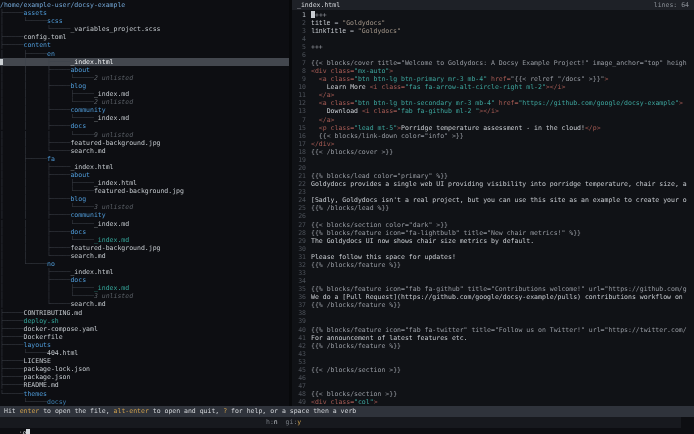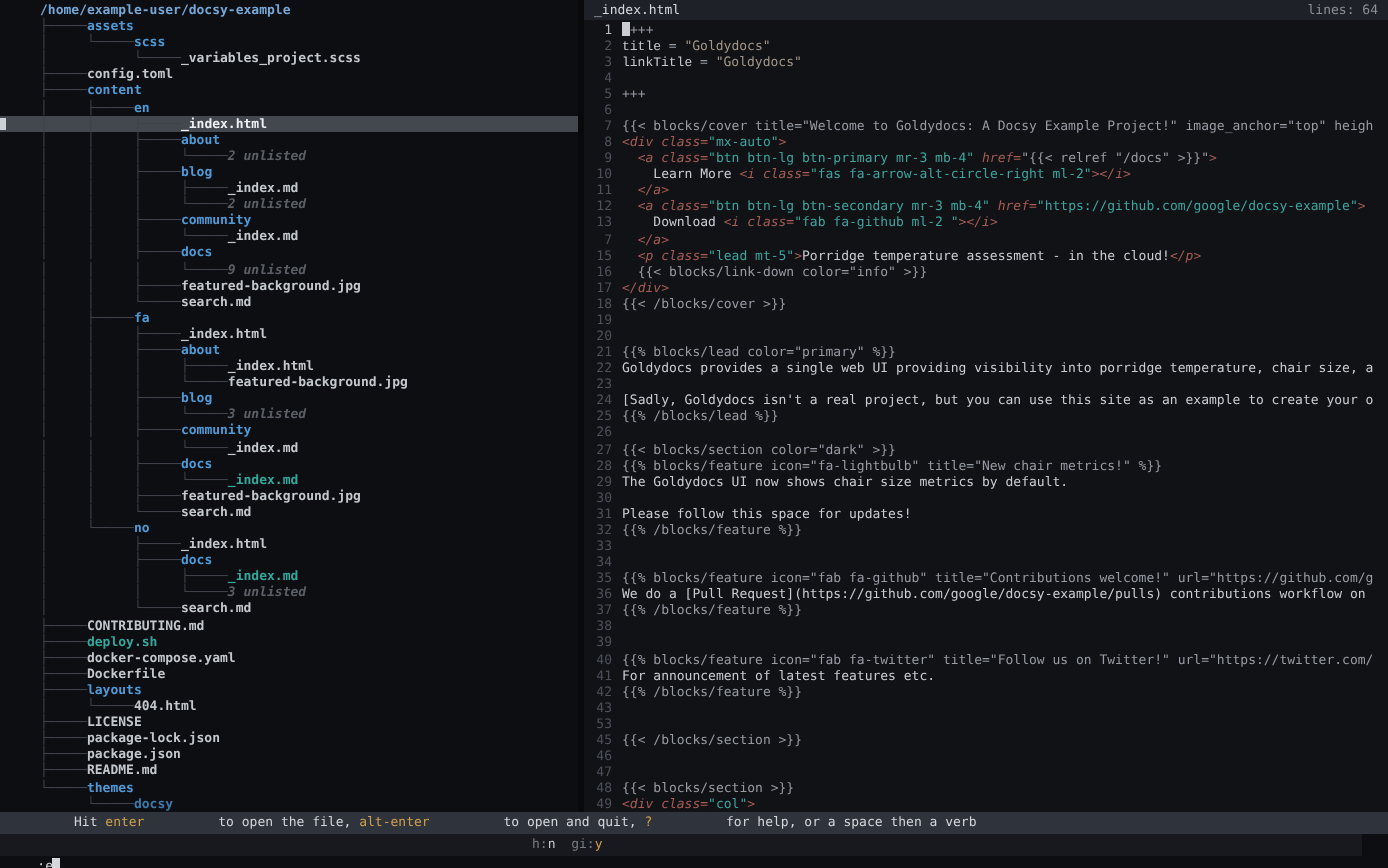--- a/index.html
+++ b/index.html
@@ -4,21 +4,21 @@
 <style>
   html,body{margin:0;padding:0;background:#050506;}
   .screen{
     position:relative;width:694px;height:434px;overflow:hidden;
     background:#0d0e12;
     font-family:"DejaVu Sans Mono","Liberation Mono",monospace;
     font-size:6.5px;line-height:8.1px;color:#c9cdd2;
   }
   
   .tree{position:absolute;left:0;top:1px;width:289px;}
-  .tree-row{height:8.1px;white-space:pre;padding-left:20px;position:relative;font-weight:bold;}
+  .tree-row{height:8.1px;white-space:pre;padding-left:0;position:relative;}
   .tree-row.sel{background:#43474e;}
   .tree-row.sel .file{color:#eef0f2;}
   .sel-marker{position:absolute;left:0;top:1px;width:3px;height:6px;background:#cdd2d6;}
   .pfx{color:#3e434b;}
   .dir{color:#4f9bd8;}
   .dirdim{color:#3c7cab;}
   .file{color:#c3c8cd;}
   .git{color:#35a79b;}
   .unl{color:#5b6067;font-style:italic;}
   .root{color:#74a8d8;}
@@ -29,27 +29,27 @@
   .ptitle .pname{color:#d6d9dd;}
   .ptitle .plinecount{color:#8a8f96;}
   .plines{position:absolute;top:10.5px;left:0;right:0;}
   .pline{height:8.08px;white-space:pre;}
   .ln{display:inline-block;width:14px;text-align:right;color:#4c5159;margin-right:5px;}
   .pline.cur .ln{color:#b9bec5;}
   .cursor-block{display:inline-block;width:4px;height:7px;background:#c9cdd2;vertical-align:-1px;}
   .sg-g{color:#979ba2;}
   .sg-k{color:#c6cad0;font-family:Liberation Mono, monospace;}
   .sg-s{color:#a39689;}
-  .sg-t{color:#a85c55;font-style:italic;}
+  .sg-t{color:#a85c55;}
   .sg-a{color:#3da59d;}
   .sg-w{color:#c9cdd2;}
   
   .statusbar{position:absolute;top:406px;left:0;width:694px;height:11px;line-height:11px;
     background:#2f333b;padding-left:4px;white-space:pre;box-sizing:border-box;}
-  .st{color:#d3d6da;margin-left:33px;}
+  .st{color:#d3d6da;}
   .key{color:#cfa04c;}
   .inputbar{position:absolute;top:417px;left:0;width:681px;height:11px;line-height:11px;
     background:#17191e;padding-left:3px;white-space:pre;box-sizing:border-box;}
   .prompt{color:#d3d6da;}
   .input-cursor{display:inline-block;width:4px;height:8px;background:#d3d6da;vertical-align:-1.5px;}
   .flags{position:absolute;left:266px;top:0;white-space:pre;}
   .flag-lbl{color:#787d84;}
   .flag-val{color:#c3c8cd;}
   .flag-y{color:#cfa04c;}
 </style>

